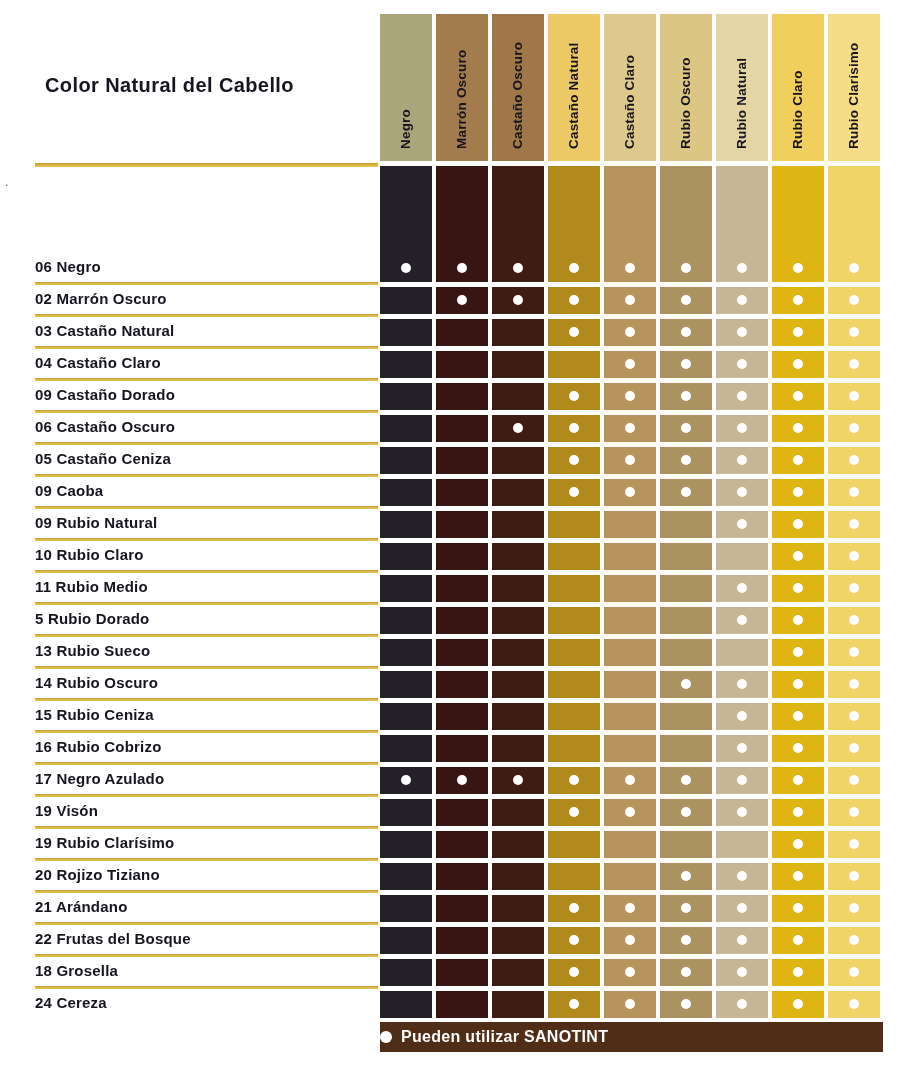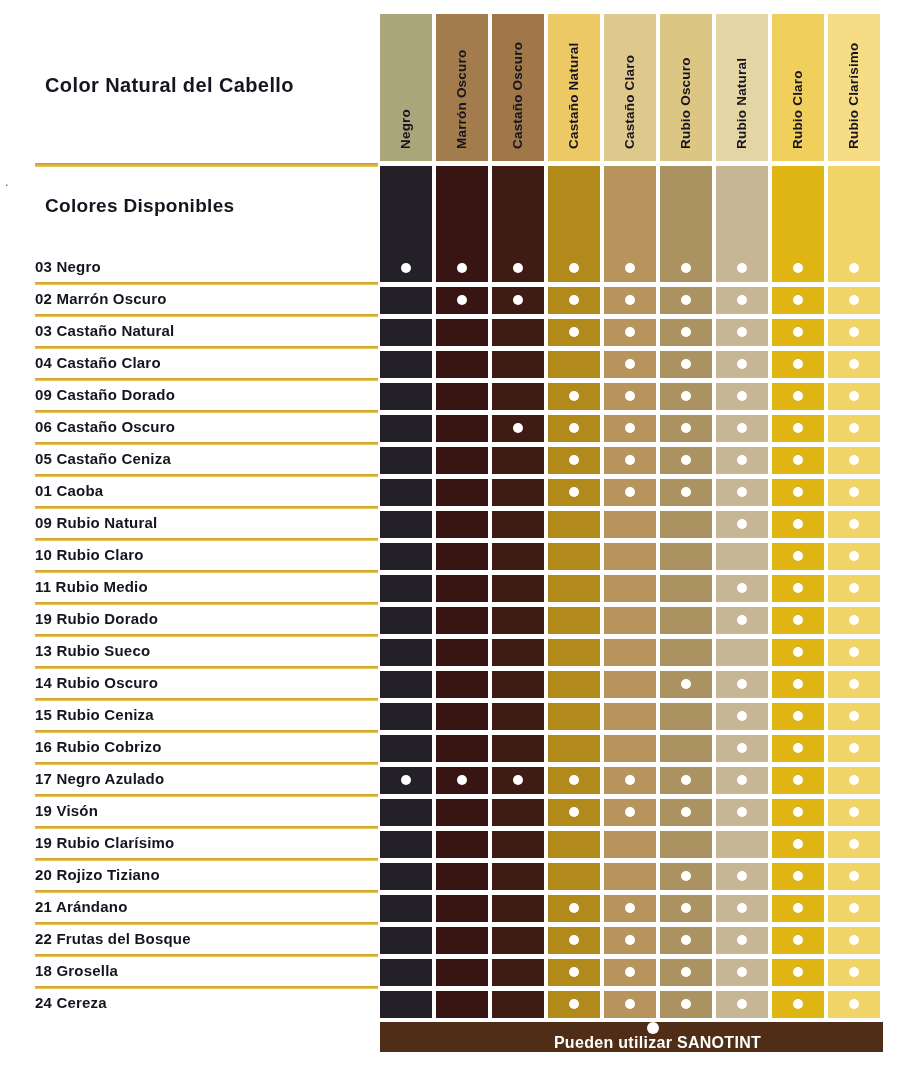--- a/index.html
+++ b/index.html
@@ -76,22 +76,20 @@
     font-weight: bold;
     letter-spacing: 0.2px;
     white-space: nowrap;
   }
   .footer {
     position: absolute;
     left: 380px; top: 1022px;
     width: 503px; height: 30px;
     display: flex;
     align-items: center;
-    padding-left: 52px;
-    flex-direction: column;
   }
   .footer-dot {
     width: 12px; height: 12px;
     border-radius: 50%;
     background: #ffffff;
     margin-right: 9px;
     flex: 0 0 auto;
   }
   .footer-text {
     color: #ffffff;
@@ -101,21 +99,20 @@
     white-space: nowrap;
   }
 </style>
 </head>
 <body>
 
 <div class="canvas" style="color: rgb(23, 20, 31);">
   <div class="title">Color Natural del Cabello</div>
   <span class="stray">.</span>
   <div class="gold-line header-line" id="header-divider" style="left: 35px; top: 163px; width: 343px; background: linear-gradient(rgb(200, 157, 42), rgb(232, 199, 94));"></div>
-  <div class="subtitle">Colores Disponibles</div>
 
   <div id="header-cells">
       <div class="header-cell" style="left: 380px; background: rgb(170, 165, 122);">
         <span class="header-label">Negro</span>
       </div>
       <div class="header-cell" style="left: 436px; background: rgb(163, 124, 78);">
         <span class="header-label">Marrón Oscuro</span>
       </div>
       <div class="header-cell" style="left: 492px; background: rgb(159, 119, 72);">
         <span class="header-label">Castaño Oscuro</span>
@@ -593,43 +590,43 @@
         <div class="dot" style="background: rgb(255, 255, 255);"></div>
       </div>
       <div class="cell" style="left: 828px; top: 959px; height: 27px; background: rgb(240, 212, 104);">
         <div class="dot" style="background: rgb(255, 255, 255);"></div>
       </div>
       <div class="cell" style="left: 828px; top: 991px; height: 27px; background: rgb(240, 212, 104);">
         <div class="dot" style="background: rgb(255, 255, 255);"></div>
       </div>
     </div>
   <div id="row-labels">
-      <div class="row-label" style="top: 257px;">03 Negro</div>
+      <div class="row-label" style="top: 257px;">06 Negro</div>
       <div class="gold-line" style="left: 35px; top: 282px; width: 343px; background: linear-gradient(rgb(200, 157, 42), rgb(232, 199, 94));"></div>
       <div class="row-label" style="top: 289px;">02 Marrón Oscuro</div>
       <div class="gold-line" style="left: 35px; top: 314px; width: 343px; background: linear-gradient(rgb(200, 157, 42), rgb(232, 199, 94));"></div>
       <div class="row-label" style="top: 321px;">03 Castaño Natural</div>
       <div class="gold-line" style="left: 35px; top: 346px; width: 343px; background: linear-gradient(rgb(200, 157, 42), rgb(232, 199, 94));"></div>
       <div class="row-label" style="top: 353px;">04 Castaño Claro</div>
       <div class="gold-line" style="left: 35px; top: 378px; width: 343px; background: linear-gradient(rgb(200, 157, 42), rgb(232, 199, 94));"></div>
       <div class="row-label" style="top: 385px;">09 Castaño Dorado</div>
       <div class="gold-line" style="left: 35px; top: 410px; width: 343px; background: linear-gradient(rgb(200, 157, 42), rgb(232, 199, 94));"></div>
       <div class="row-label" style="top: 417px;">06 Castaño Oscuro</div>
       <div class="gold-line" style="left: 35px; top: 442px; width: 343px; background: linear-gradient(rgb(200, 157, 42), rgb(232, 199, 94));"></div>
       <div class="row-label" style="top: 449px;">05 Castaño Ceniza</div>
       <div class="gold-line" style="left: 35px; top: 474px; width: 343px; background: linear-gradient(rgb(200, 157, 42), rgb(232, 199, 94));"></div>
-      <div class="row-label" style="top: 481px;">01 Caoba</div>
+      <div class="row-label" style="top: 481px;">09 Caoba</div>
       <div class="gold-line" style="left: 35px; top: 506px; width: 343px; background: linear-gradient(rgb(200, 157, 42), rgb(232, 199, 94));"></div>
       <div class="row-label" style="top: 513px;">09 Rubio Natural</div>
       <div class="gold-line" style="left: 35px; top: 538px; width: 343px; background: linear-gradient(rgb(200, 157, 42), rgb(232, 199, 94));"></div>
       <div class="row-label" style="top: 545px; text-align: center;">10 Rubio Claro</div>
       <div class="gold-line" style="left: 35px; top: 570px; width: 343px; background: linear-gradient(rgb(200, 157, 42), rgb(232, 199, 94));"></div>
       <div class="row-label" style="top: 577px;">11 Rubio Medio</div>
       <div class="gold-line" style="left: 35px; top: 602px; width: 343px; background: linear-gradient(rgb(200, 157, 42), rgb(232, 199, 94));"></div>
-      <div class="row-label" style="top: 609px;">19 Rubio Dorado</div>
+      <div class="row-label" style="top: 609px;">5 Rubio Dorado</div>
       <div class="gold-line" style="left: 35px; top: 634px; width: 343px; background: linear-gradient(rgb(200, 157, 42), rgb(232, 199, 94));"></div>
       <div class="row-label" style="top: 641px;">13 Rubio Sueco</div>
       <div class="gold-line" style="left: 35px; top: 666px; width: 343px; background: linear-gradient(rgb(200, 157, 42), rgb(232, 199, 94));"></div>
       <div class="row-label" style="top: 673px;">14 Rubio Oscuro</div>
       <div class="gold-line" style="left: 35px; top: 698px; width: 343px; background: linear-gradient(rgb(200, 157, 42), rgb(232, 199, 94));"></div>
       <div class="row-label" style="top: 705px;">15 Rubio Ceniza</div>
       <div class="gold-line" style="left: 35px; top: 730px; width: 343px; background: linear-gradient(rgb(200, 157, 42), rgb(232, 199, 94));"></div>
       <div class="row-label" style="top: 737px;">16 Rubio Cobrizo</div>
       <div class="gold-line" style="left: 35px; top: 762px; width: 343px; background: linear-gradient(rgb(200, 157, 42), rgb(232, 199, 94));"></div>
       <div class="row-label" style="top: 769px;">17 Negro Azulado</div>

